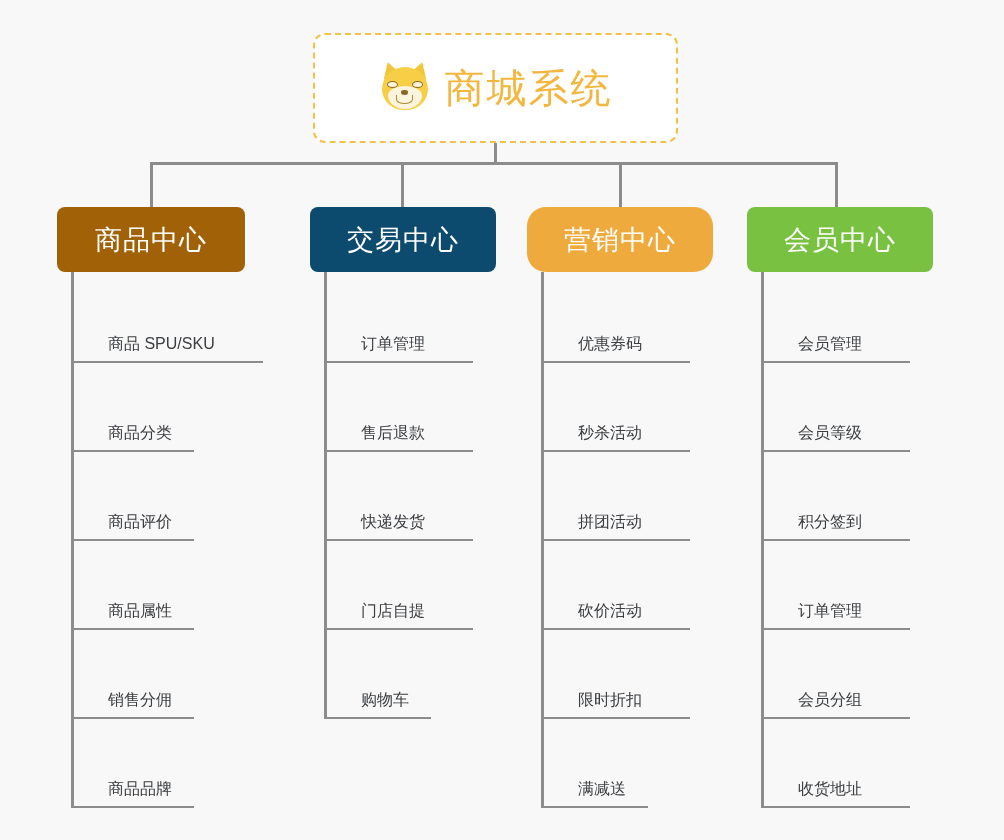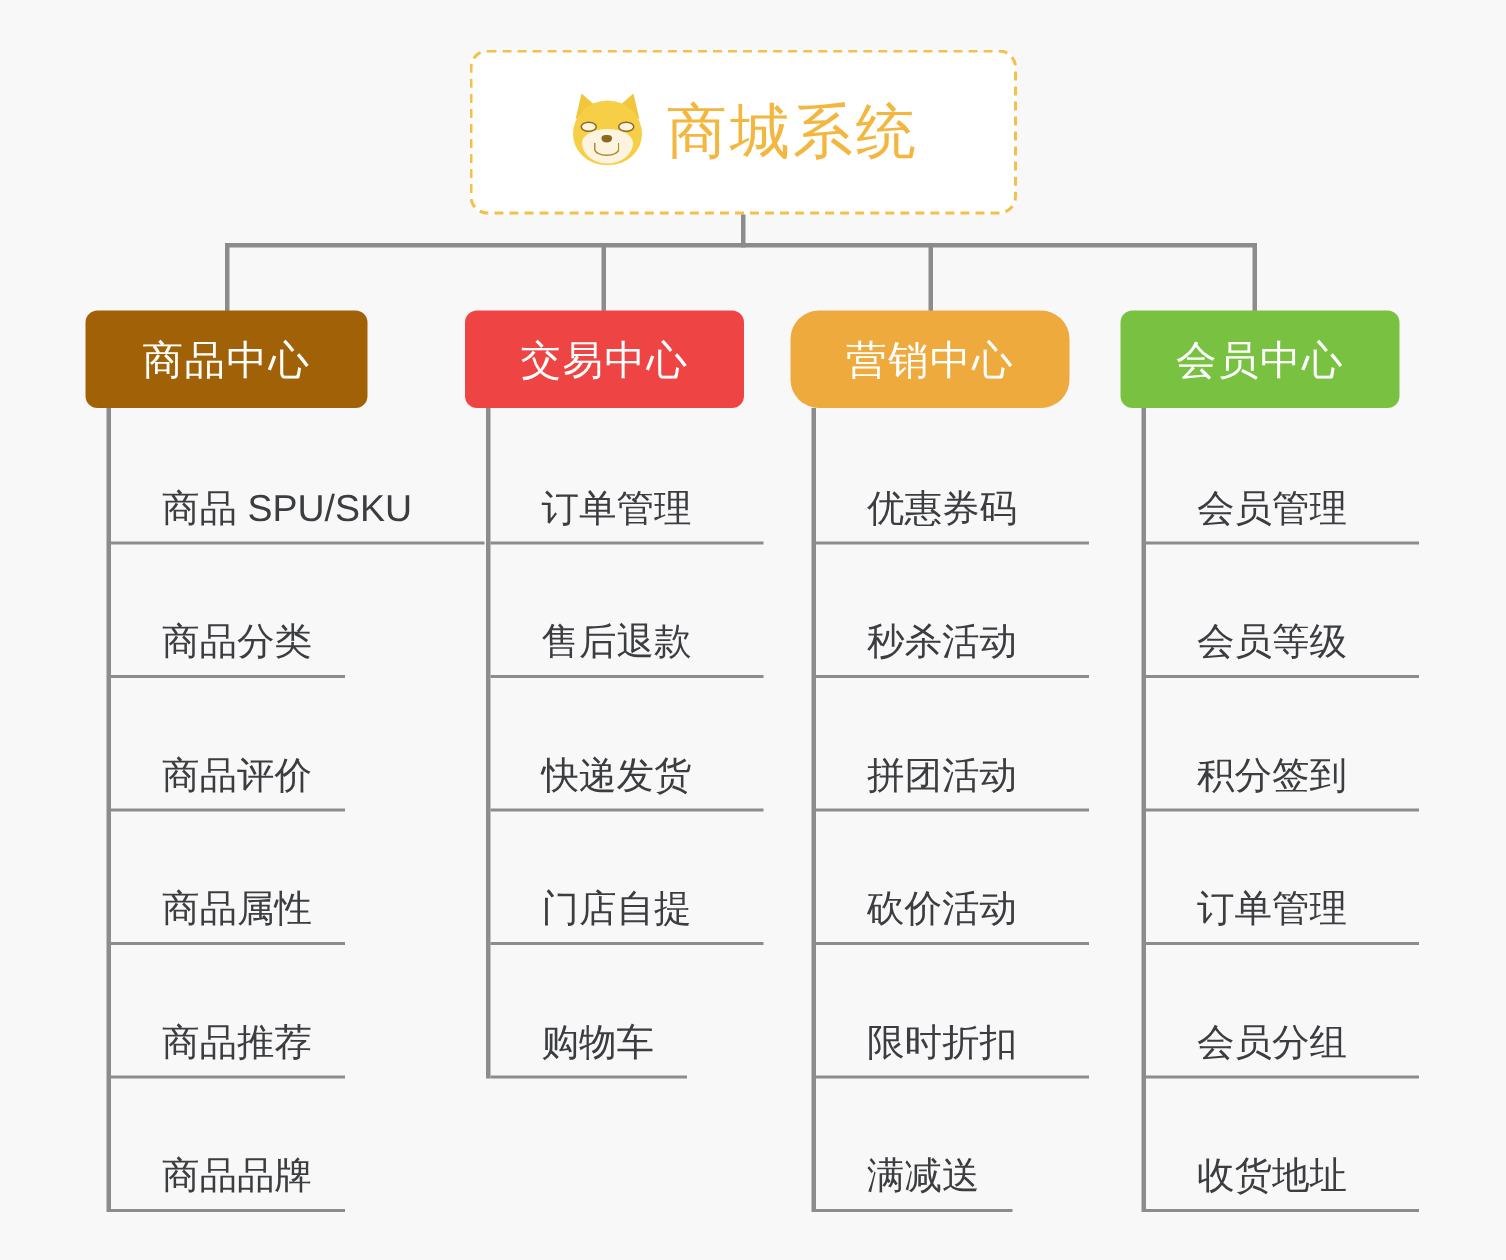--- a/index.html
+++ b/index.html
@@ -116,21 +116,21 @@
     padding-top: 2px;
   }
   .leaf {
     position: relative;
     height: 89px;
     display: flex;
     align-items: flex-end;
   }
   .leaf-label {
     display: inline-block;
-    font-size: 25px;
+    font-size: 16px;
     color: #3b3d40;
     white-space: nowrap;
     padding: 0 22px 8px 34px;
     border-bottom: 2px solid #8c8c8c;
     line-height: 1.1;
   }
   .leaf-label.wide { padding-right: 48px; }
 
   
   .shiba-face {
@@ -221,30 +221,30 @@
       <div class="leaf">
           <span class="leaf-label" style="border-bottom-color: rgb(140, 140, 140);">商品分类</span>
         </div>
       <div class="leaf">
           <span class="leaf-label" style="border-bottom-color: rgb(140, 140, 140);">商品评价</span>
         </div>
       <div class="leaf">
           <span class="leaf-label" style="border-bottom-color: rgb(140, 140, 140);">商品属性</span>
         </div>
       <div class="leaf">
-          <span class="leaf-label" style="border-bottom-color: rgb(140, 140, 140);">商品推荐</span>
+          <span class="leaf-label" style="border-bottom-color: rgb(140, 140, 140);">销售分佣</span>
         </div>
       <div class="leaf">
           <span class="leaf-label" style="border-bottom-color: rgb(140, 140, 140);">商品品牌</span>
         </div>
     </div>
   </div>
 
   <div class="branch b2">
-    <div class="branch-head" style="background-color: #ef4444;">
+    <div class="branch-head" style="background-color: #0c4a6e;">
       <span>交易中心</span>
     </div>
     <div class="leaf-stack" style="border-left-color: rgb(140, 140, 140);">
       <div class="leaf">
           <span class="leaf-label wide" style="border-bottom-color: rgb(140, 140, 140);">订单管理</span>
         </div>
       <div class="leaf">
           <span class="leaf-label wide" style="border-bottom-color: rgb(140, 140, 140);">售后退款</span>
         </div>
       <div class="leaf">

